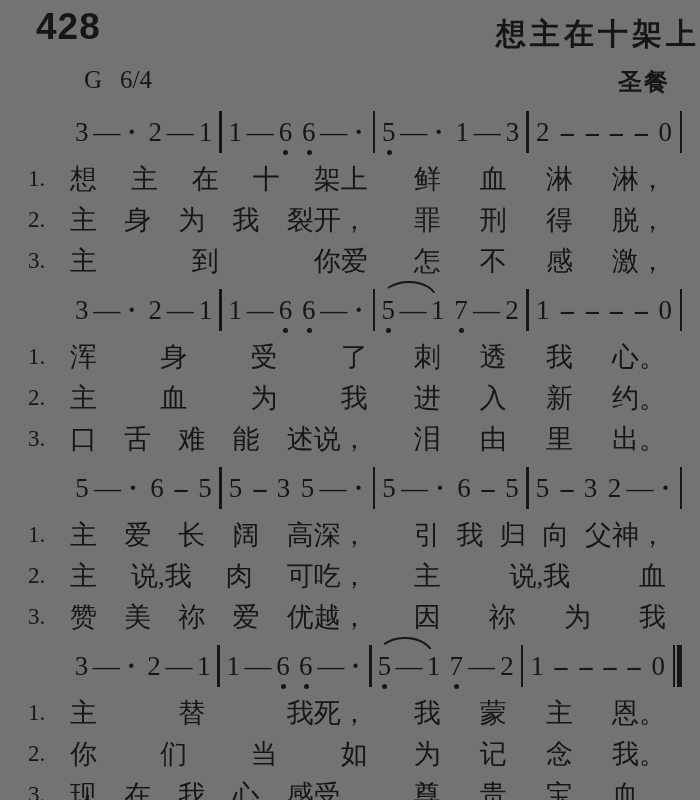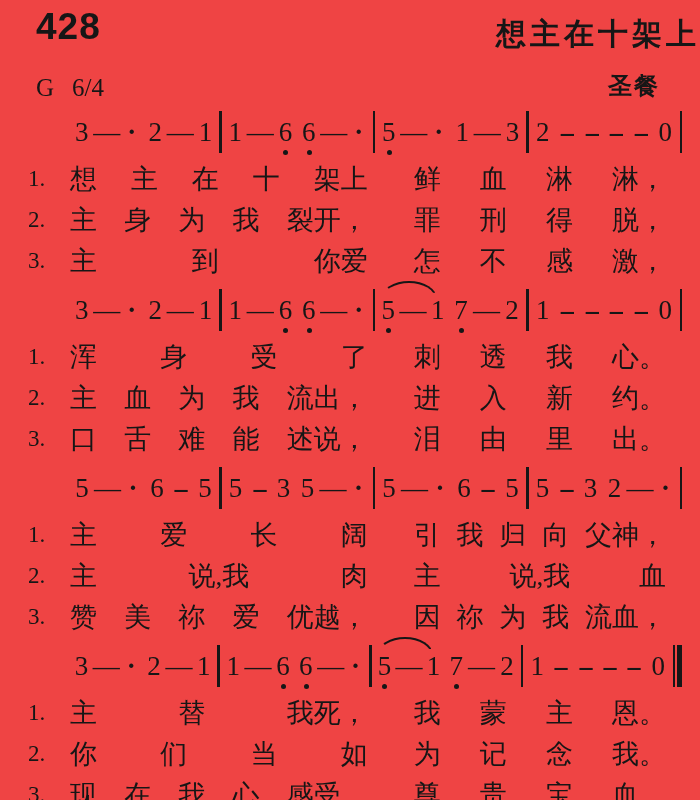--- a/index.html
+++ b/index.html
@@ -1,35 +1,35 @@
 <!DOCTYPE html>
 <html><head>
 <meta charset="utf-8">
 <style>
   html,body{margin:0;padding:0;background:#e9e9e7;}
   .page{
     width:700px;height:800px;overflow:hidden;position:relative;
-    background:#ef4444;color:#161616;
+    background:#737373;color:#161616;
     font-family:"Liberation Serif","DejaVu Serif",serif;
   }
   
   .hdr-row1{position:relative;height:50px;padding-top:12px;}
   .hymn-no{
     position:absolute;left:36px;top:8px;
     font-family:"Liberation Sans","DejaVu Sans",sans-serif;
     font-weight:700;font-size:37px;letter-spacing:1px;line-height:1;
   }
   .title{
     margin:0;text-align:right;
     font-family:"Liberation Sans","DejaVu Sans",sans-serif;
     font-weight:700;font-size:30px;letter-spacing:4px;line-height:44px;
   }
   .hdr-row2{
-    display:flex;justify-content:space-between;align-items:flex-end;
-    padding:4px 40px 0 36px;height:36px;
+    display:flex;justify-content:space-between;align-items:flex-start;
+    padding:4px 30px 0 36px;height:36px;margin-left:48px;
   }
   .key{font-size:25px;}
   .key .ts{margin-left:18px;}
   .category{
     font-family:Liberation Sans, sans-serif;
     font-weight:700;font-size:24px;letter-spacing:2px;
   }
   
   #systems{padding-top:2px;}
   .system{height:176px;}
@@ -223,21 +223,20 @@
             <span class="syl">心。</span>
           </span>
         </div>
         <div class="lyric-row">
           <span class="verse-num">2.</span>
           <span class="phrase p1">
             <span class="syl">主</span>
             <span class="syl">血</span>
             <span class="syl">为</span>
             <span class="syl">我</span>
-            <span class="syl">流出，</span>
           </span>
           <span class="phrase p2">
             <span class="syl">进</span>
             <span class="syl">入</span>
             <span class="syl">新</span>
             <span class="syl">约。</span>
           </span>
         </div>
         <div class="lyric-row">
           <span class="verse-num">3.</span>
@@ -295,35 +294,37 @@
           </div>
           <span class="bar"></span>
         </div>
         <div class="lyric-row">
           <span class="verse-num">1.</span>
           <span class="phrase p1">
             <span class="syl">主</span>
             <span class="syl">爱</span>
             <span class="syl">长</span>
             <span class="syl">阔</span>
+            <span class="syl">高深，</span>
           </span>
           <span class="phrase p2">
             <span class="syl">引</span>
             <span class="syl">我</span>
             <span class="syl">归</span>
             <span class="syl">向</span>
             <span class="syl">父神，</span>
           </span>
         </div>
         <div class="lyric-row">
           <span class="verse-num">2.</span>
           <span class="phrase p1">
             <span class="syl">主</span>
             <span class="syl">说,我</span>
             <span class="syl">肉</span>
+            <span class="syl">可吃，</span>
           </span>
           <span class="phrase p2">
             <span class="syl">主</span>
             <span class="syl">说,我</span>
             <span class="syl">血</span>
           </span>
         </div>
         <div class="lyric-row">
           <span class="verse-num">3.</span>
           <span class="phrase p1">
@@ -331,21 +332,20 @@
             <span class="syl">美</span>
             <span class="syl">祢</span>
             <span class="syl">爱</span>
             <span class="syl">优越，</span>
           </span>
           <span class="phrase p2">
             <span class="syl">因</span>
             <span class="syl">祢</span>
             <span class="syl">为</span>
             <span class="syl">我</span>
-            <span class="syl">流血，</span>
           </span>
         </div>
       </div>
       <div class="system">
         <div class="music-line narrow-last">
           <div class="measure">
             <span class="tk">3</span>
             <span class="tk dash">—</span>
             <span class="tk dot">·</span>
             <span class="tk">2</span>

